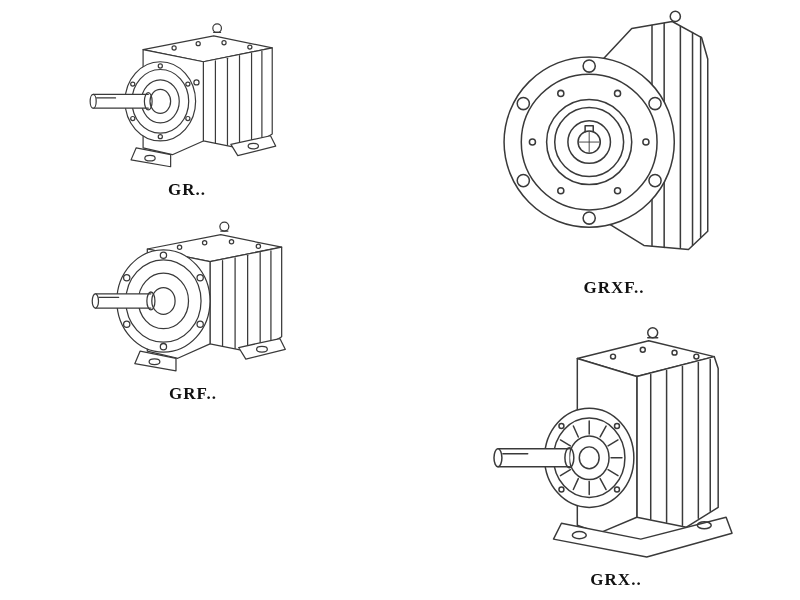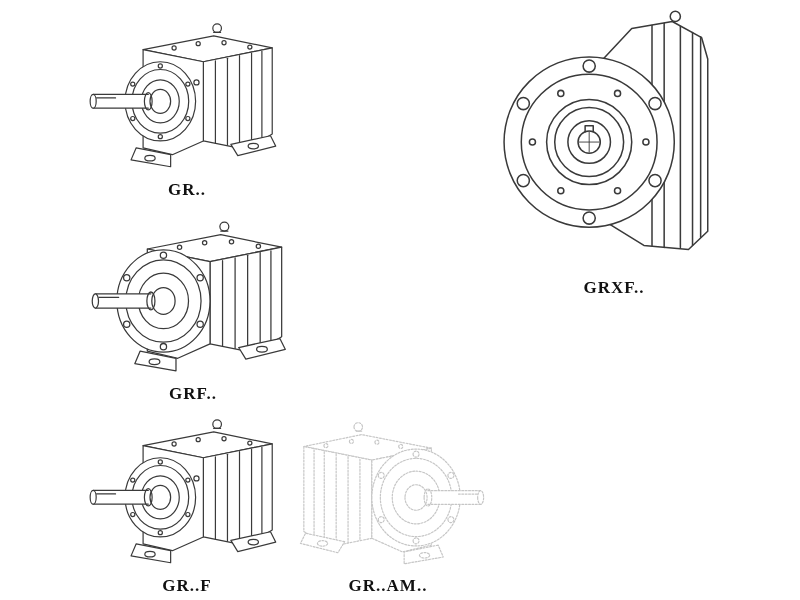--- a/index.html
+++ b/index.html
@@ -202,28 +202,22 @@
   </figure>
 
   <figure class="fig" style="left:500px;top:0px;width:228px;height:300px">
     <svg class="drawing" viewBox="0 0 225 260">
         <use href="#gb-front" width="100%" height="100%"></use>
       </svg>
     <figcaption class="cap">GRXF..</figcaption>
   </figure>
 
 
-
-  <figure class="fig" style="left:88px;top:400px;width:198px;height:198px">
-    <svg class="drawing" viewBox="0 0 230 200">
-        <use href="#gb-iso" width="100%" height="100%"></use>
-      </svg>
-    <figcaption class="cap">GR..F</figcaption>
-  </figure>
-
-  <figure class="fig ghost mirror" style="left:286px;top:404px;width:204px;height:194px">
-    <svg class="drawing" viewBox="0 0 230 200">
-        <use href="#gb-flange-iso" width="100%" height="100%"></use>
-      </svg>
-    <figcaption class="cap">GR..AM..</figcaption>
-  </figure>
+  <figure class="fig" style="left:492px;top:294px;width:248px;height:298px">
+    <svg class="drawing" viewBox="0 0 250 270">
+        <use href="#gb-x-iso" width="100%" height="100%"></use>
+      </svg>
+    <figcaption class="cap">GRX..</figcaption>
+  </figure>
+
+
 
 </div>
 
 </body></html>

